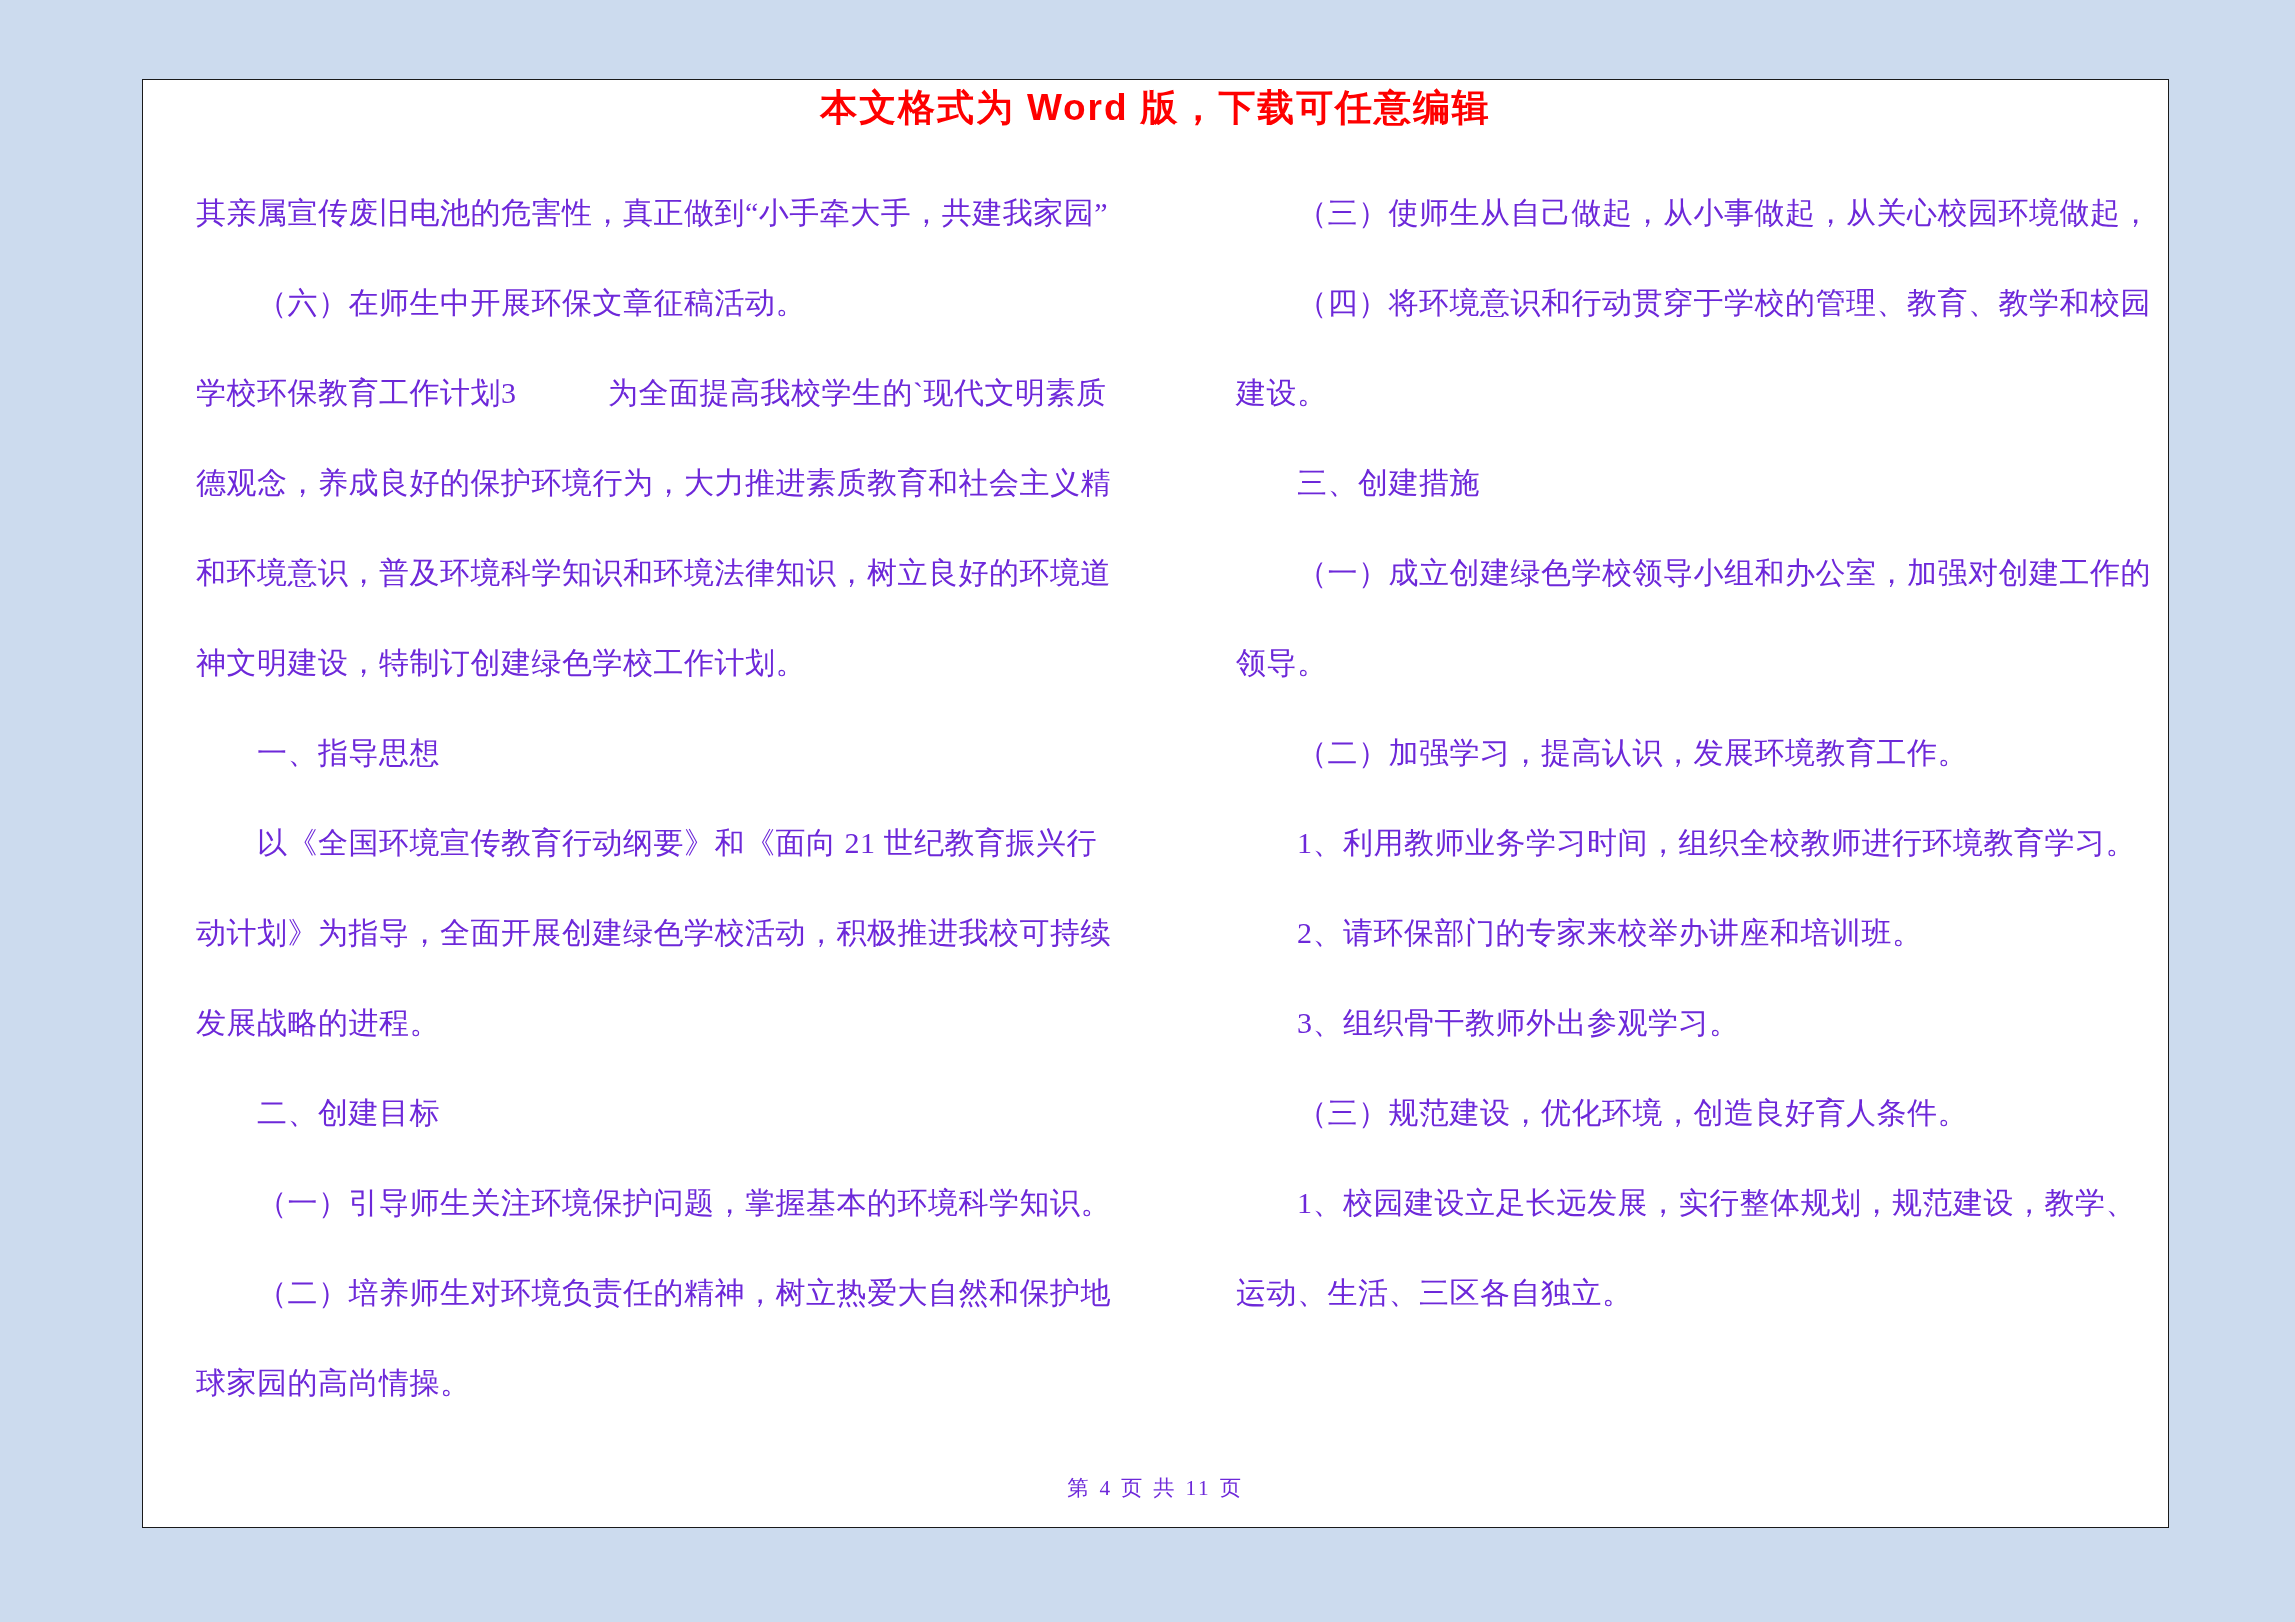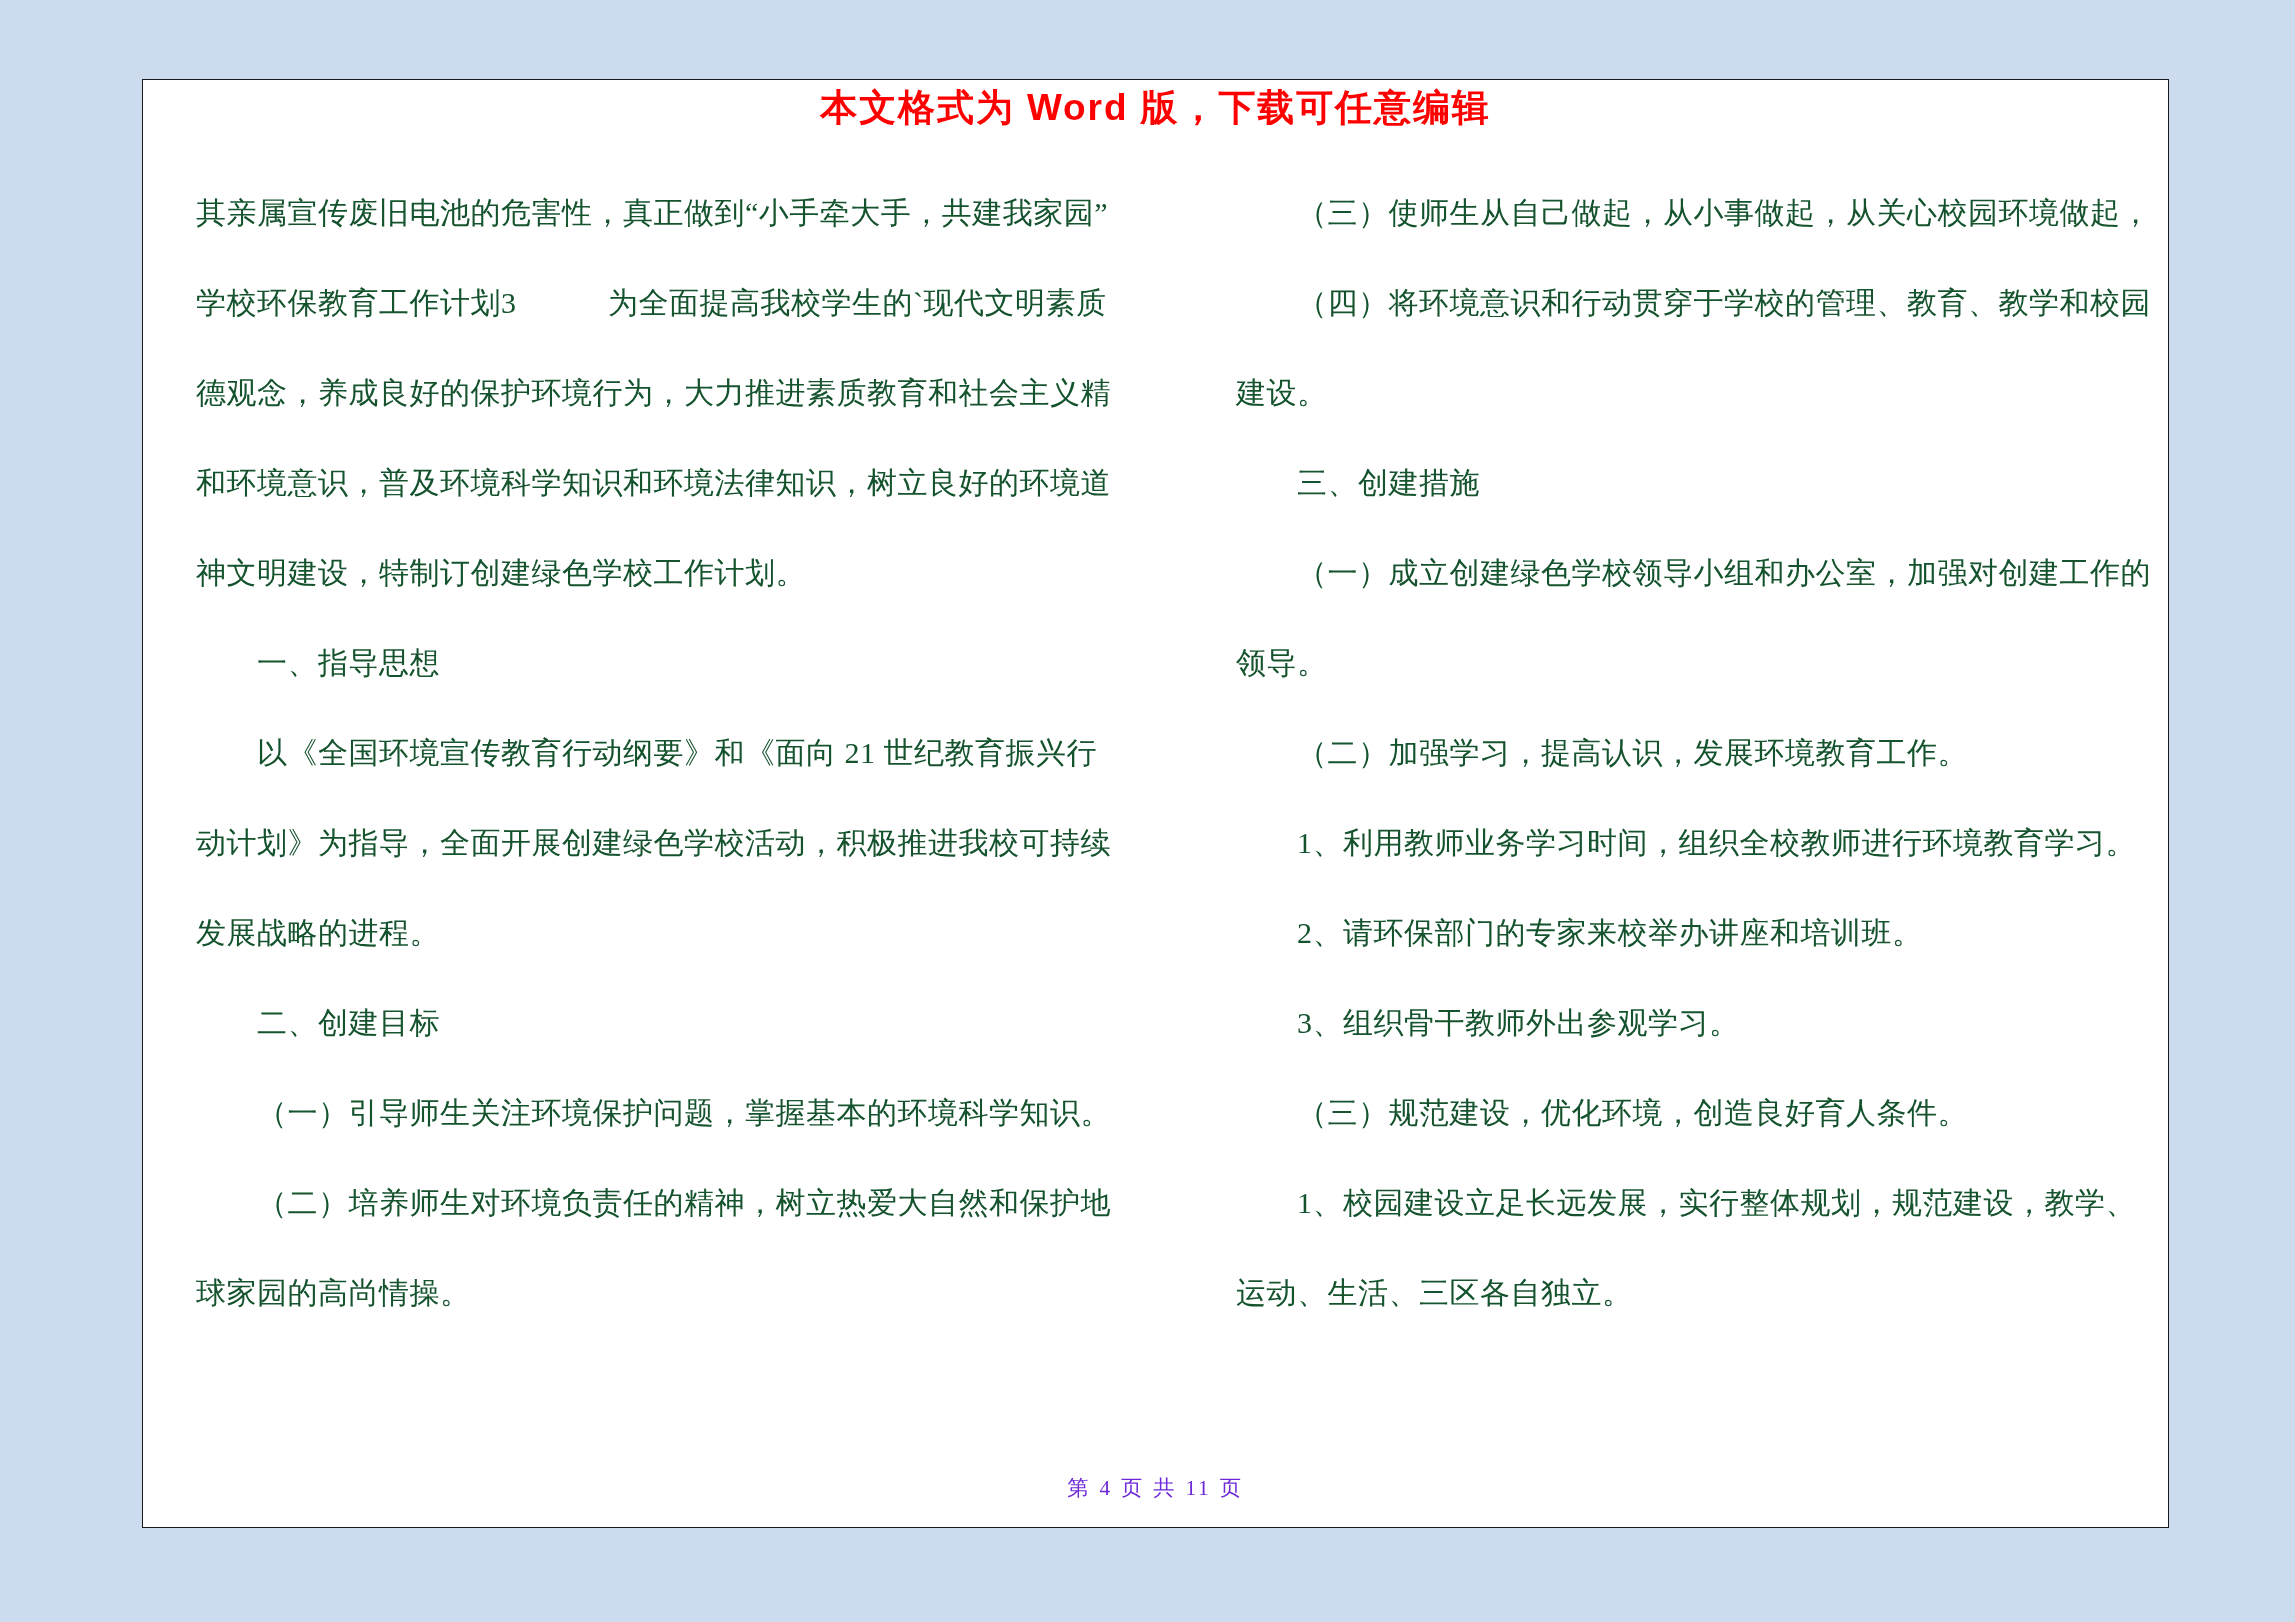--- a/index.html
+++ b/index.html
@@ -36,21 +36,21 @@
     top: 88px;
     width: 914px;
   }
   .col-left  { left: 53px; }
   .col-right { left: 1093px; }
   .text-line {
     height: 90px;
     line-height: 90px;
     white-space: nowrap;
     font-size: 30px;
-    color: #14532d;
+    color: #6d28d9;
     letter-spacing: 0.5px;
   }
   .text-line.indent { text-indent: 61px; }
   .page-footer {
     position: absolute;
     left: 0; top: 1394px; width: 100%;
     text-align: center;
     font-size: 21.3px;
     line-height: 28px;
     color: #6d28d9;
@@ -59,20 +59,21 @@
 </style>
 </head>
 <body>
 
 <div class="canvas-bg">
   <div class="page">
     <div class="header-notice">本文格式为 Word 版，下载可任意编辑</div>
 
     <div class="col col-left" id="col-left">
         <div class="text-line">其亲属宣传废旧电池的危害性，真正做到“小手牵大手，共建我家园”</div>
+        <div class="text-line indent">（六）在师生中开展环保文章征稿活动。</div>
         <div class="text-line">学校环保教育工作计划3　　　为全面提高我校学生的`现代文明素质</div>
         <div class="text-line">德观念，养成良好的保护环境行为，大力推进素质教育和社会主义精</div>
         <div class="text-line">和环境意识，普及环境科学知识和环境法律知识，树立良好的环境道</div>
         <div class="text-line">神文明建设，特制订创建绿色学校工作计划。</div>
         <div class="text-line indent">一、指导思想</div>
         <div class="text-line indent">以《全国环境宣传教育行动纲要》和《面向 21 世纪教育振兴行</div>
         <div class="text-line">动计划》为指导，全面开展创建绿色学校活动，积极推进我校可持续</div>
         <div class="text-line">发展战略的进程。</div>
         <div class="text-line indent">二、创建目标</div>
         <div class="text-line indent">（一）引导师生关注环境保护问题，掌握基本的环境科学知识。</div>

